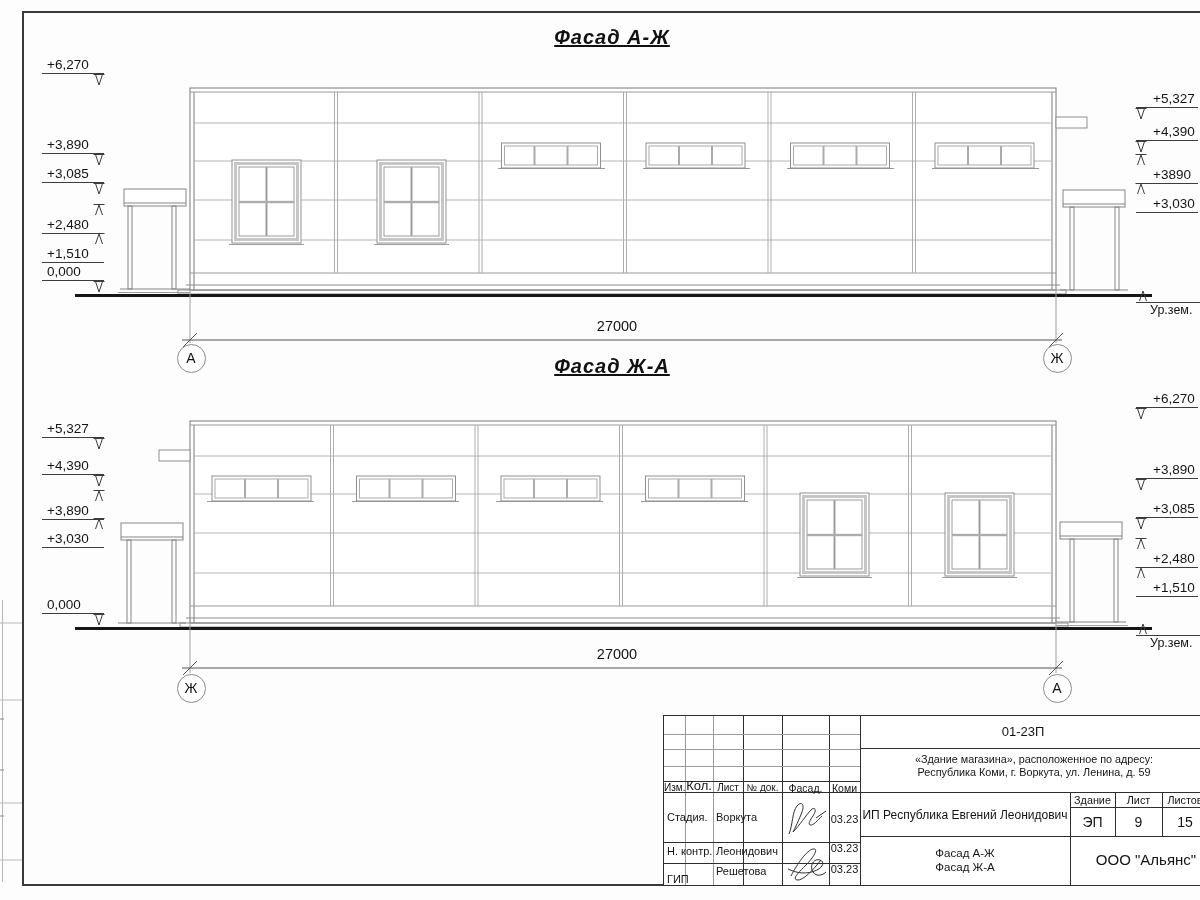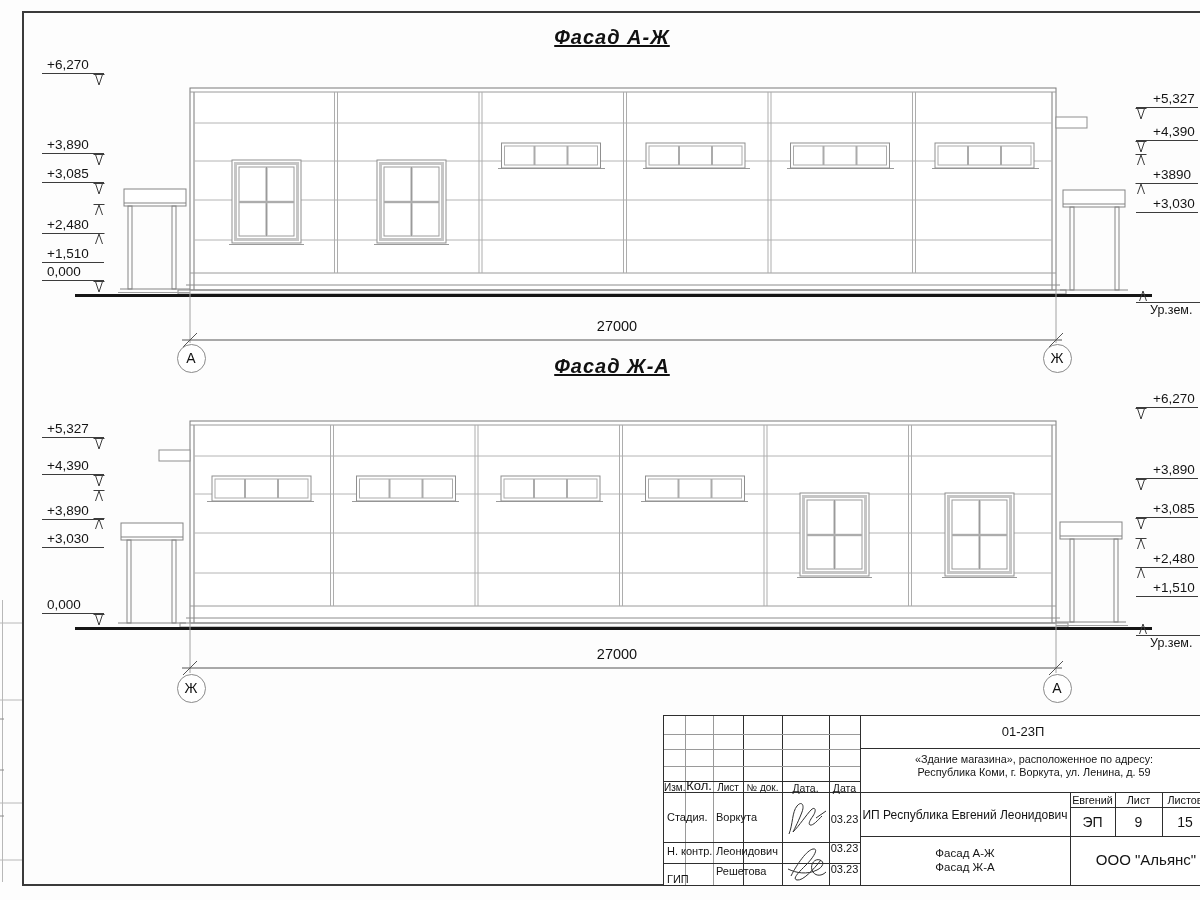--- a/index.html
+++ b/index.html
@@ -417,22 +417,22 @@
 
   <div class="vl" style="left:406px;top:76px;height:93px;width:1.3px;"></div>
   <div class="vl" style="left:451px;top:76px;height:44px;"></div>
   <div class="vl" style="left:498px;top:76px;height:44px;"></div>
   <div class="hl" style="left:406px;top:91px;width:138px;"></div>
 
   <div class="cell ctr" style="left:0;top:66px;width:21px;font-size:10px;">Изм.</div>
   <div class="cell ctr" style="left:21px;top:62px;width:28px;font-size:13px;">Кол.</div>
   <div class="cell ctr" style="left:49px;top:66px;width:30px;font-size:10px;">Лист</div>
   <div class="cell ctr" style="left:79px;top:66px;width:39px;font-size:10px;">№ док.</div>
-  <div class="cell ctr" style="left:118px;top:66px;width:47px;font-size:10.5px;">Дата.</div>
-  <div class="cell ctr" style="left:165px;top:66px;width:31px;font-size:10.5px;">Дата</div>
+  <div class="cell ctr" style="left:118px;top:66px;width:47px;font-size:10.5px;">Фасад.</div>
+  <div class="cell ctr" style="left:165px;top:66px;width:31px;font-size:10.5px;">Коми</div>
 
   <div class="cell" style="left:3px;top:95px;">Стадия.</div>
   <div class="cell" style="left:52px;top:95px;">Воркута</div>
   <div class="cell ctr" style="left:165px;top:97px;width:31px;">03.23</div>
   <div class="cell" style="left:3px;top:129px;">Н. контр.</div>
   <div class="cell" style="left:52px;top:129px;">Леонидович</div>
   <div class="cell ctr" style="left:165px;top:126px;width:31px;">03.23</div>
   <div class="cell" style="left:3px;top:149px;margin-top:8px;">ГИП</div>
   <div class="cell" style="left:52px;top:149px;">Решетова</div>
   <div class="cell ctr" style="left:165px;top:147px;width:31px;">03.23</div>
@@ -445,21 +445,21 @@
   <div class="sig" style="left:119px;top:126px;">
     <svg width="45" height="42" viewBox="0 0 45 42">
         <path d="M8 34 C14 22 24 8 30 7 C36 6 31 15 23 23 C15 31 9 37 14 38 C20 39 30 28 38 18 M5 27 C13 31 24 33 34 28 C40 25 42 20 37 18 C32 16 27 22 29 28 C31 34 38 35 43 30" stroke="#2f2f2f" fill="none" stroke-width="1"></path>
       </svg>
     </div>
 
   <div class="cell ctr" style="left:196px;top:8px;width:326px;font-size:13px;">01-23П</div>
   <div class="cell ctr" style="left:196px;top:37px;width:348px;font-size:10.8px;">«Здание магазина», расположенное по адресу:</div>
   <div class="cell ctr" style="left:196px;top:50px;width:348px;font-size:10.8px;">Республика Коми, г. Воркута, ул. Ленина, д. 59</div>
   <div class="cell ctr" style="left:196px;top:92px;width:210px;font-size:12px;">ИП Республика Евгений Леонидович</div>
-  <div class="cell ctr" style="left:406px;top:78px;width:45px;font-size:10.8px;">Евгений</div>
+  <div class="cell ctr" style="left:406px;top:78px;width:45px;font-size:10.8px;">Здание</div>
   <div class="cell ctr" style="left:451px;top:78px;width:47px;font-size:10.8px;">Лист</div>
   <div class="cell ctr" style="left:498px;top:78px;width:46px;font-size:10.8px;">Листов</div>
   <div class="cell ctr" style="left:406px;top:98px;width:45px;font-size:14px;">ЭП</div>
   <div class="cell ctr" style="left:451px;top:98px;width:47px;font-size:14px;">9</div>
   <div class="cell ctr" style="left:498px;top:98px;width:46px;font-size:14px;">15</div>
   <div class="cell ctr" style="left:196px;top:131px;width:210px;font-size:11.5px;">Фасад А-Ж</div>
   <div class="cell ctr" style="left:196px;top:145px;width:210px;font-size:11.5px;">Фасад Ж-А</div>
   <div class="cell ctr" style="left:406px;top:135px;width:152px;font-size:15px;">ООО "Альянс"</div>
 </div>
 

